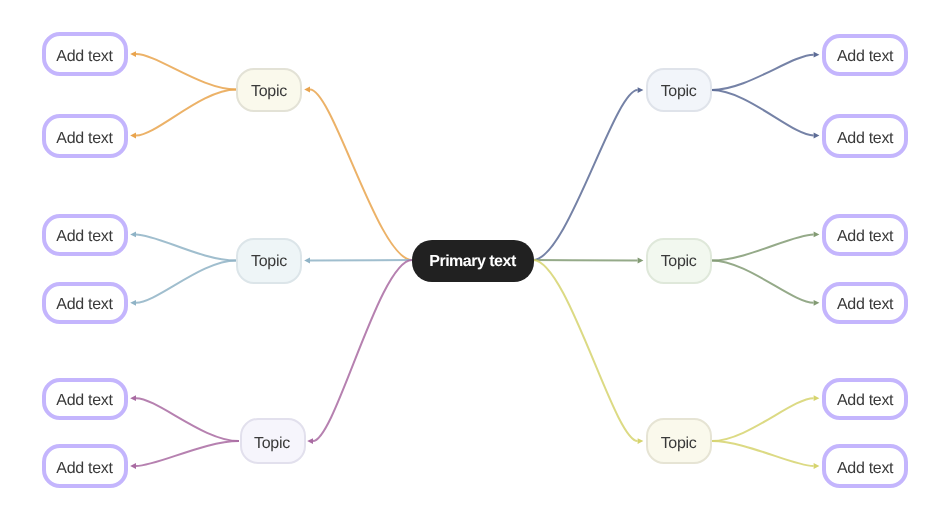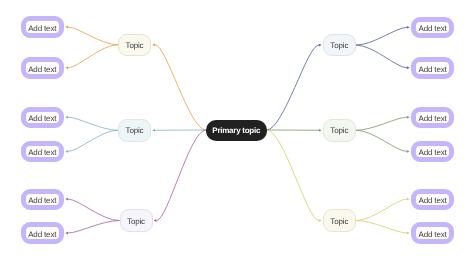--- a/index.html
+++ b/index.html
@@ -4,21 +4,21 @@
 <style>
   html,body{margin:0;padding:0;background:#fff;-webkit-font-smoothing:antialiased;
             text-rendering:geometricPrecision;}
   body{width:474px;height:266px;font-family:"Liberation Sans",sans-serif;overflow:hidden;}
   #stage{position:relative;width:474px;height:266px;background:#fff;}
   #links{position:absolute;left:0;top:0;width:474px;height:266px;}
   .node{position:absolute;box-sizing:border-box;display:flex;align-items:center;
         justify-content:center;border-radius:9px;white-space:nowrap;line-height:1;}
   .node > span{display:block;transform:translateY(1px);}
   .leaf > span{transform:translateY(1.5px);}
-  .leaf{background:#fff;border:5px solid #c4b5fd;font-size:8px;letter-spacing:-0.15px;color:#3a3a3a;}
+  .leaf{background:#fff;border:2px solid #c4b5fd;font-size:8px;letter-spacing:-0.15px;color:#3a3a3a;}
   .topic{font-size:8px;letter-spacing:-0.15px;color:#3a3a3a;border-width:1px;border-style:solid;text-align:right;}
   .root{background:#212121;color:#fff;font-size:8px;font-weight:bold;border-radius:10px;
         letter-spacing:-0.25px;}
 </style>
 </head>
 <body>
 
 <div id="stage">
   <svg id="links" viewBox="0 0 474 266">
       <path d="M206.00,130.00 C189.17,130.00 166.47,44.75 155.00,44.75" stroke="#e9a44e" fill="none" stroke-width="1" stroke-opacity="0.85"></path>
@@ -106,15 +106,15 @@
     <div class="node topic" style="left: 322.8px; top: 209.3px; width: 33px; height: 22.5px; background: rgb(250, 249, 236); border-color: rgb(230, 228, 212);">
       <span>Topic</span>
     </div>
     <div class="node leaf" style="left: 410.8px; top: 188.5px; width: 43.5px; height: 21.2px;">
       <span>Add text</span>
     </div>
     <div class="node leaf" style="left: 410.8px; top: 222.4px; width: 43.5px; height: 21.2px;">
       <span>Add text</span>
     </div>
     <div class="node root" style="left: 206px; top: 119.5px; width: 60.5px; height: 21px; background: rgb(33, 33, 33); color: rgb(255, 255, 255);">
-      <span>Primary topic</span>
+      <span>Primary text</span>
     </div>
   </div>
 
 </body></html>

